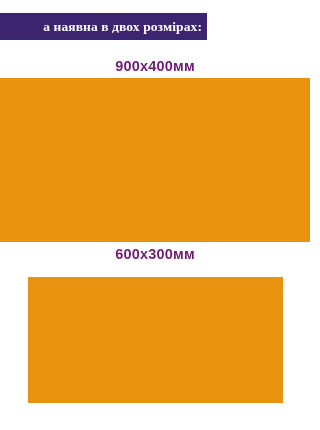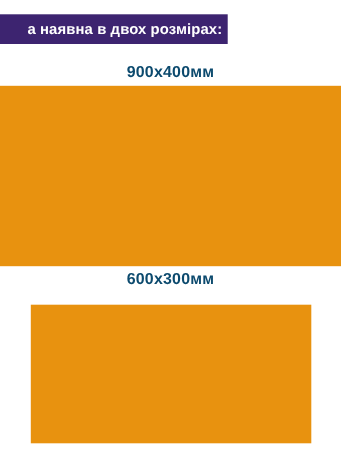--- a/index.html
+++ b/index.html
@@ -38,21 +38,21 @@
     white-space: nowrap;
     line-height: 1;
   }
 
   
   .size-caption {
     position: absolute;
     left: 0;
     width: 310px;
     text-align: center;
-    color: #0c4a6e;
+    color: #701a75;
     font-size: 14.5px;
     font-weight: 700;
     letter-spacing: 0.2px;
     white-space: nowrap;
   }
   .caption-large { top: 58px; }
   .caption-small { top: 246px; }
 
   
   .swatch {
@@ -69,21 +69,21 @@
     left: 28px;
     top: 277px;
     width: 255px;
     height: 126px;
   }
 </style>
 </head>
 <body style="background: rgb(255, 255, 255);">
 
 <div class="banner" style="background: rgb(61, 36, 112);">
-  <span class="banner-text" style="color: rgb(255, 255, 255);">а наявна в двох розмірах:</span>
+  <span class="banner-text" style="color: rgb(255, 255, 255); font-family: Liberation Serif, serif;">а наявна в двох розмірах:</span>
 </div>
 
 <div class="size-caption caption-large">900х400мм</div>
 
 <div class="swatch swatch-large" style="background: rgb(232, 146, 15);"></div>
 
 <div class="size-caption caption-small">600х300мм</div>
 
 <div class="swatch swatch-small" style="background: rgb(232, 146, 15);"></div>
 

